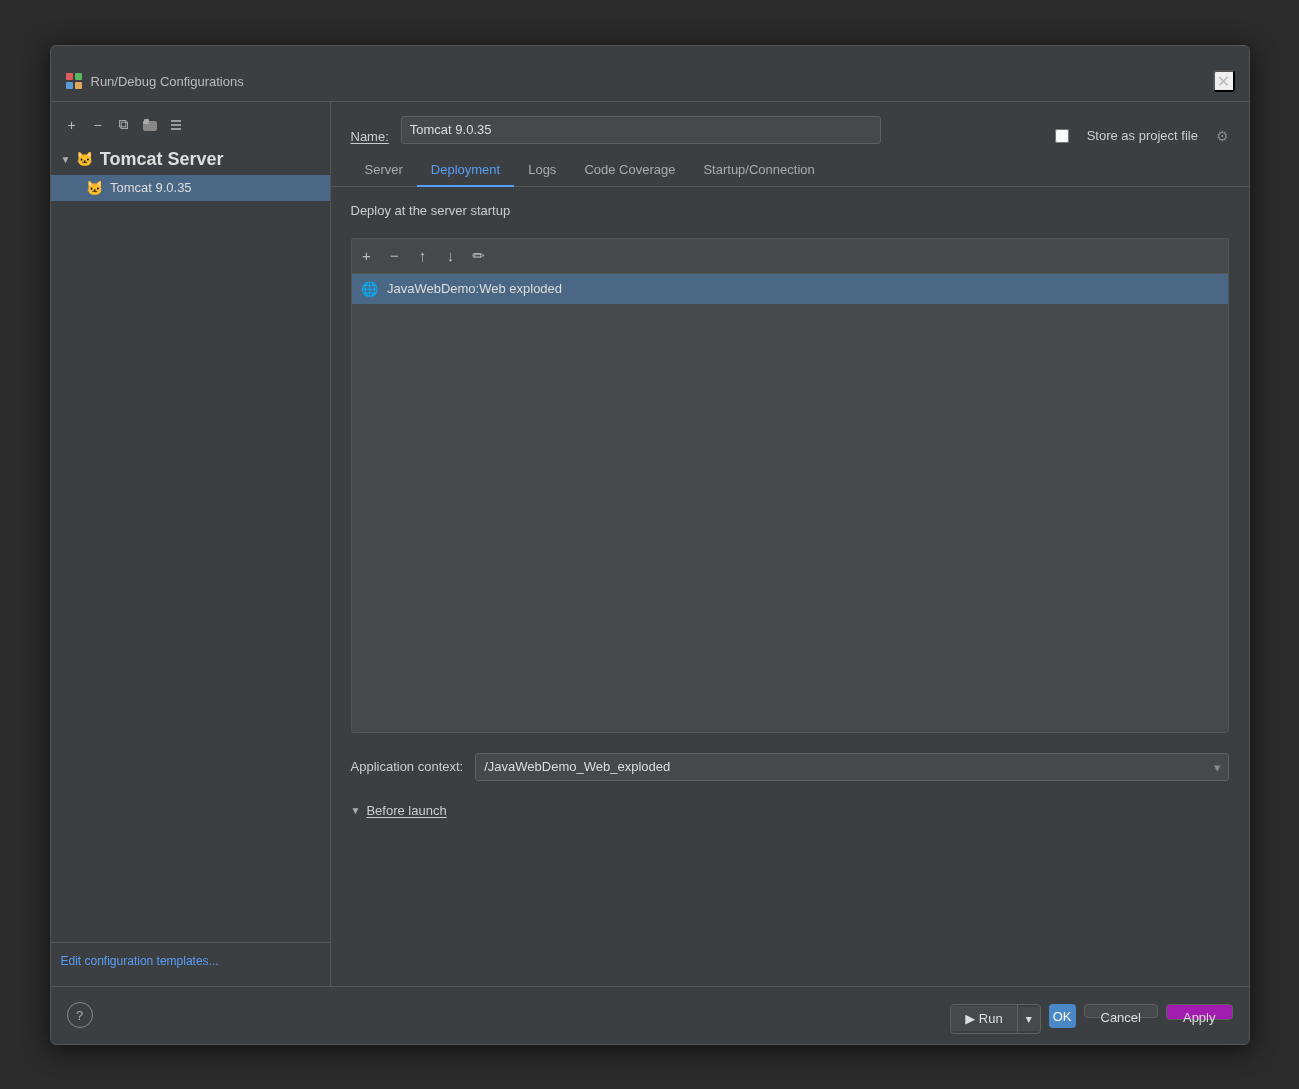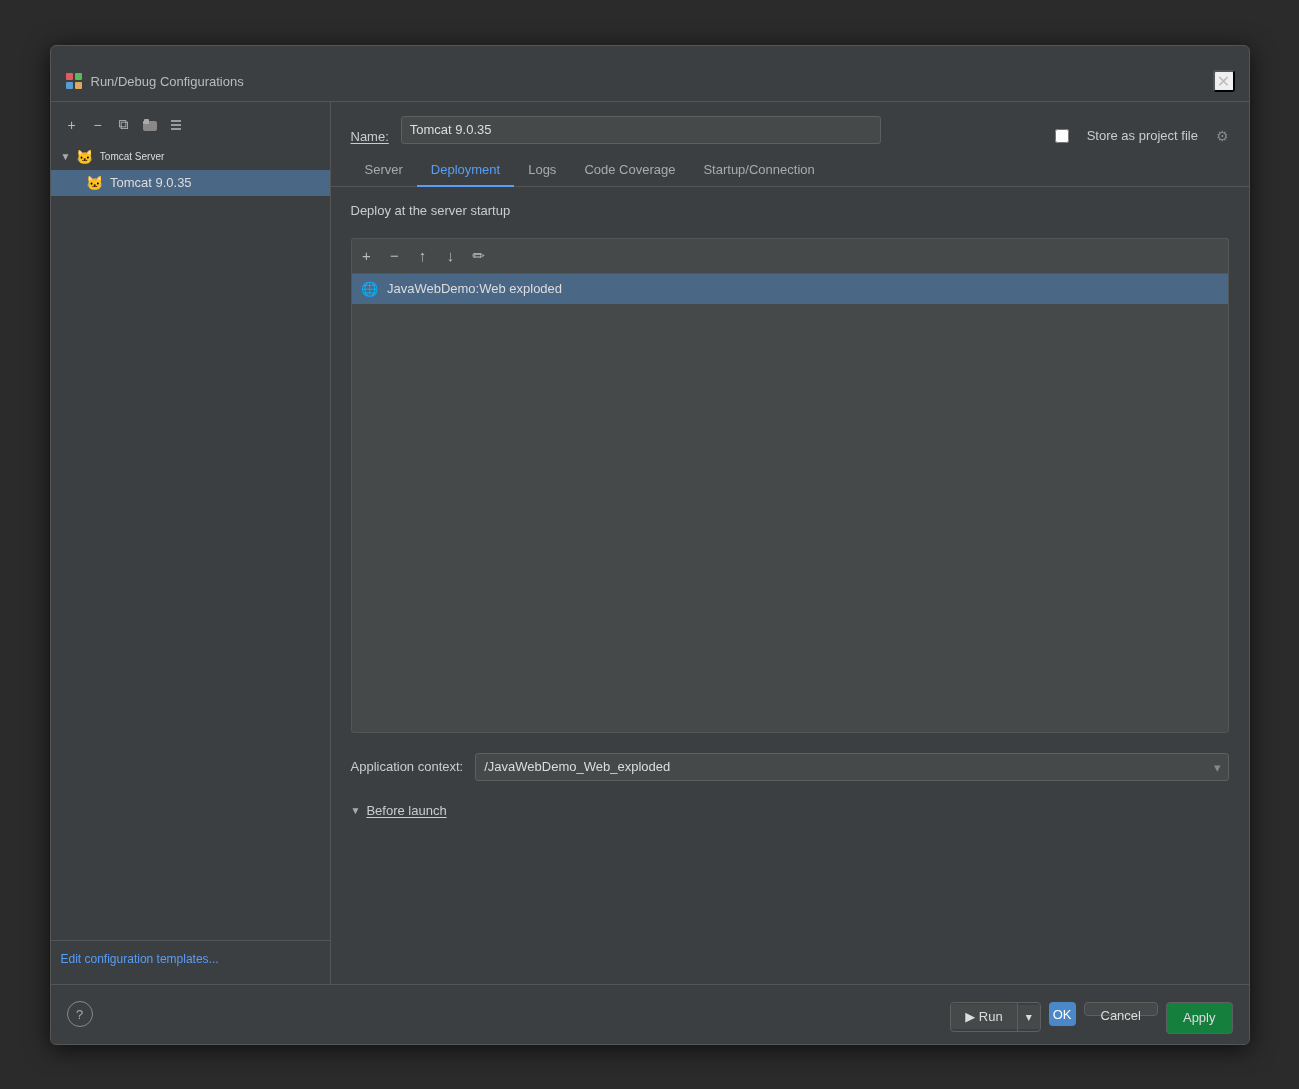--- a/index.html
+++ b/index.html
@@ -111,22 +111,22 @@
       cursor: pointer;
     }
     .chevron {
       font-size: 10px;
       color: #aaa;
     }
     .tree-icon {
       font-size: 14px;
     }
     .tree-label {
-      font-size: 10px;
-      font-weight: 400;
+      font-size: 18px;
+      font-weight: 700;
       color: #ddd;
     }
     .tree-child {
       display: flex;
       align-items: center;
       gap: 6px;
       padding: 5px 10px 5px 36px;
       cursor: pointer;
       background: #4a6785;
     }
@@ -437,28 +437,28 @@
       background: #45494a;
       border: 1px solid #5e6060;
       color: #ddd;
       font-size: 13px;
       padding: 5px 16px;
       border-radius: 4px;
       cursor: pointer;
       height: 14px;
     }
     .apply-btn {
-      background: #15803d;
+      background: #a21caf;
       border: 1px solid #5e6060;
       color: #ddd;
       font-size: 13px;
       padding: 5px 16px;
       border-radius: 4px;
       cursor: pointer;
-      height: 32px;
+      height: 16px;
     }
 
     
     .tomcat-icon { color: #e88c2a; }
   </style>
 </head>
 <body>
 
 <div class="dialog">
 

